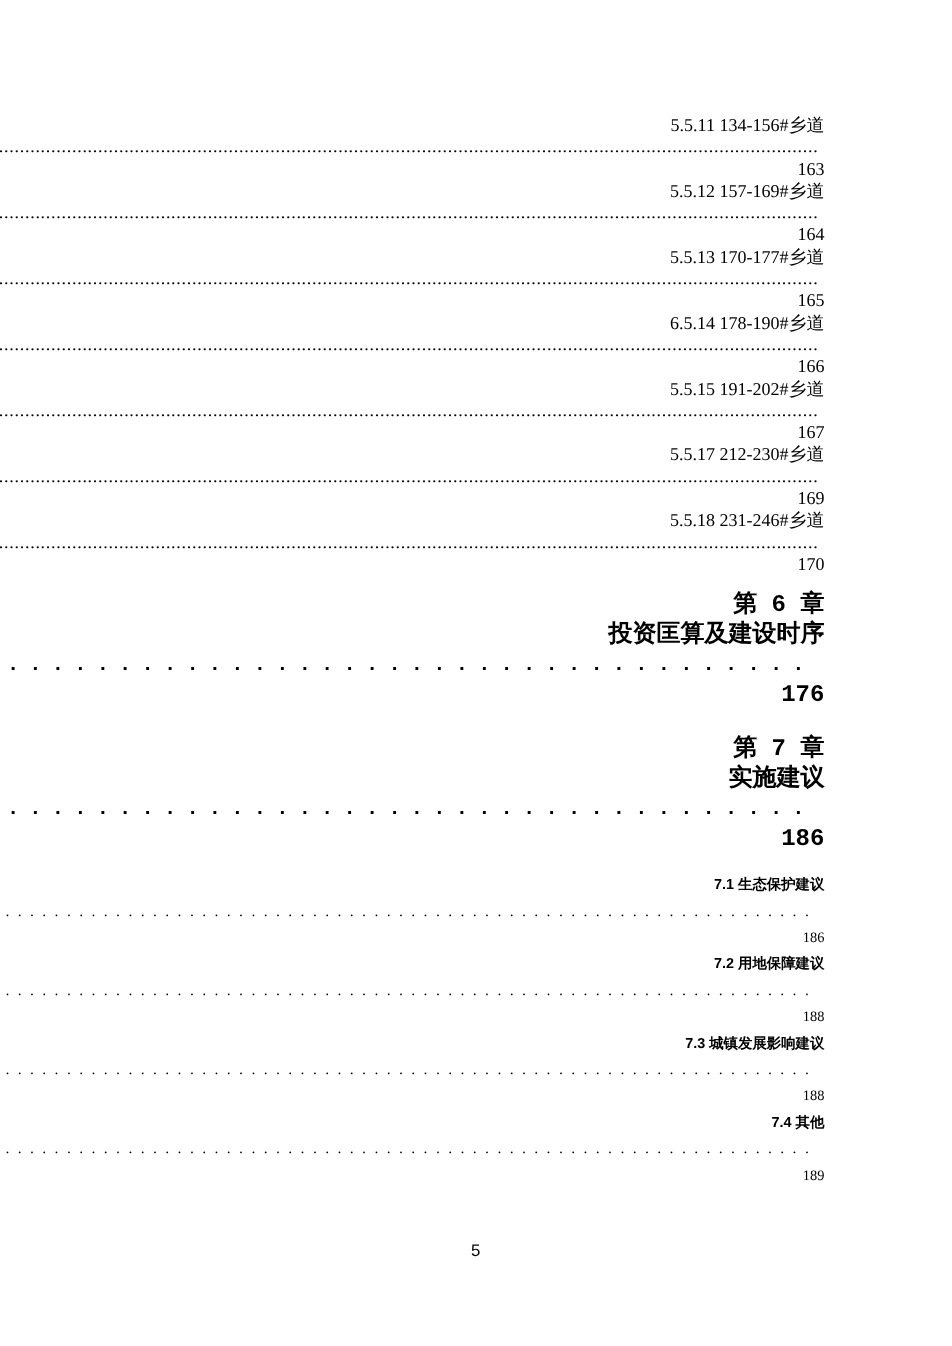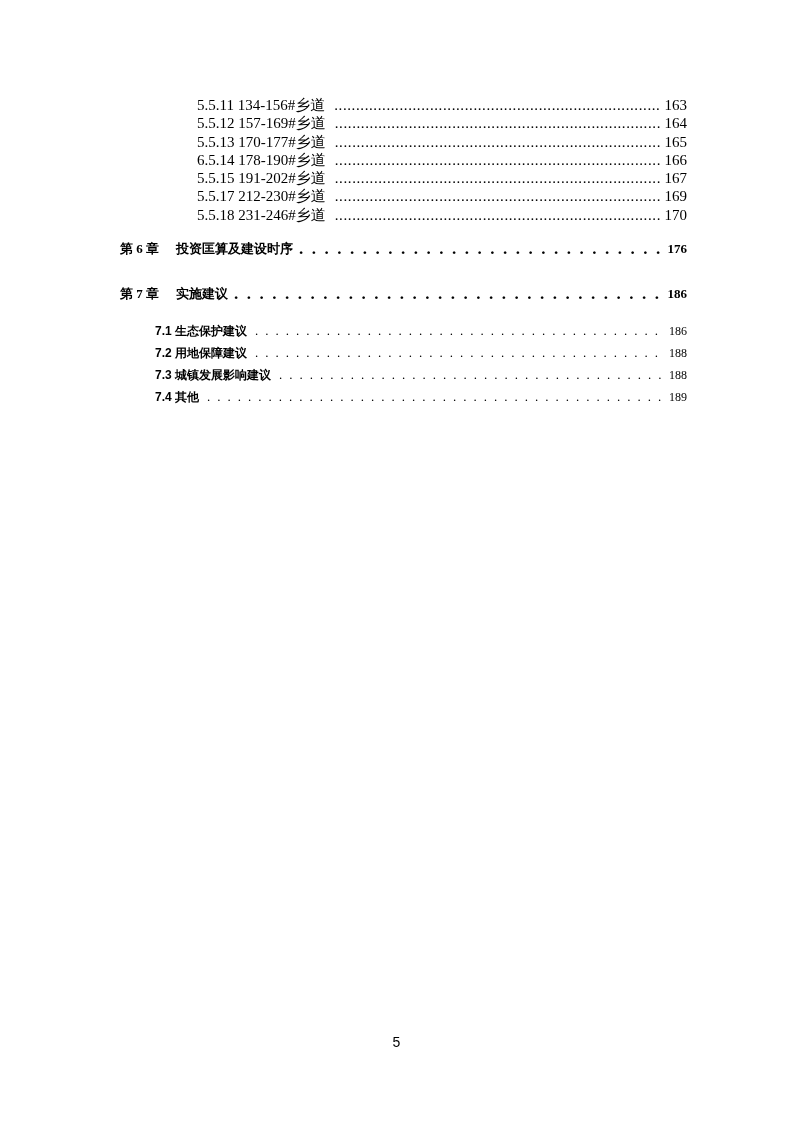--- a/index.html
+++ b/index.html
@@ -15,20 +15,21 @@
   .toc {
     position: absolute;
     top: 96px;
     left: 120px;
     width: 567px;
   }
   .toc-row {
     display: flex;
     align-items: flex-end;
     white-space: nowrap;
+    flex-direction: column;
   }
   .leader {
     flex: 1;
     min-width: 0;
     overflow: hidden;
     white-space: nowrap;
   }
   .leader::after {
     content: "..................................................................................................................................................................";
   }
@@ -45,24 +46,25 @@
   .sec-l2 .toc-row {
     margin-left: 33px;
     margin-right: 24px;
     font-size: 15px;
     line-height: 22px;
   }
   .sec-l2 .leader { margin: 0 0 0 6px; letter-spacing: 0.9px; }
 
   
   .sec-chapters .toc-row {
-    font-size: 13px;
+    font-size: 20px;
     font-weight: bold;
     line-height: 25px;
     margin-top: 20px;
+    font-family: Liberation Mono, monospace;
   }
   .sec-chapters .toc-row:first-of-type { margin-top: 12px; }
   .chapter-title { margin-left: 17px; }
   .sec-chapters .leader { margin: 0 8px 0 6px; letter-spacing: 8.5px; font-size: 17px; }
 
   
   .sec-hei { margin-top: 14px; }
   .sec-hei .toc-row {
     margin-left: 35px;
     font-size: 12px;

